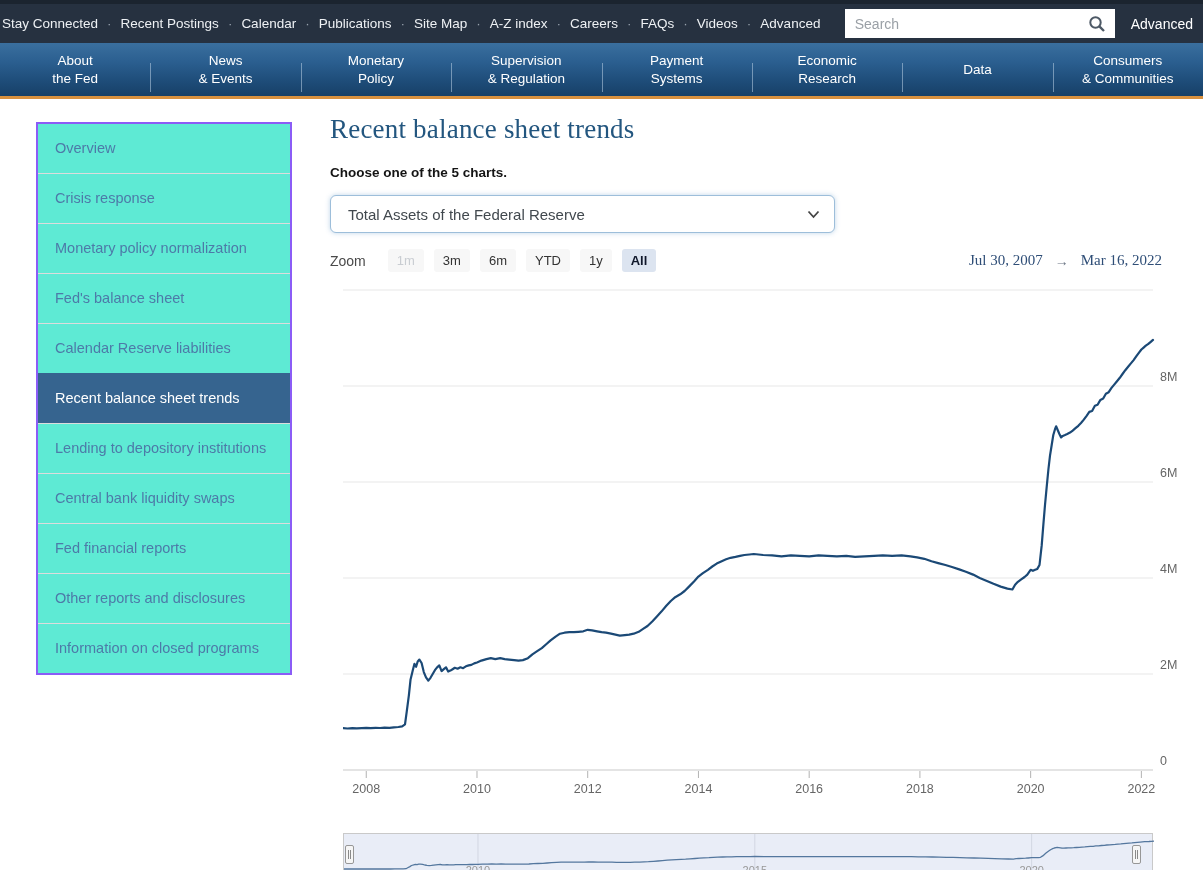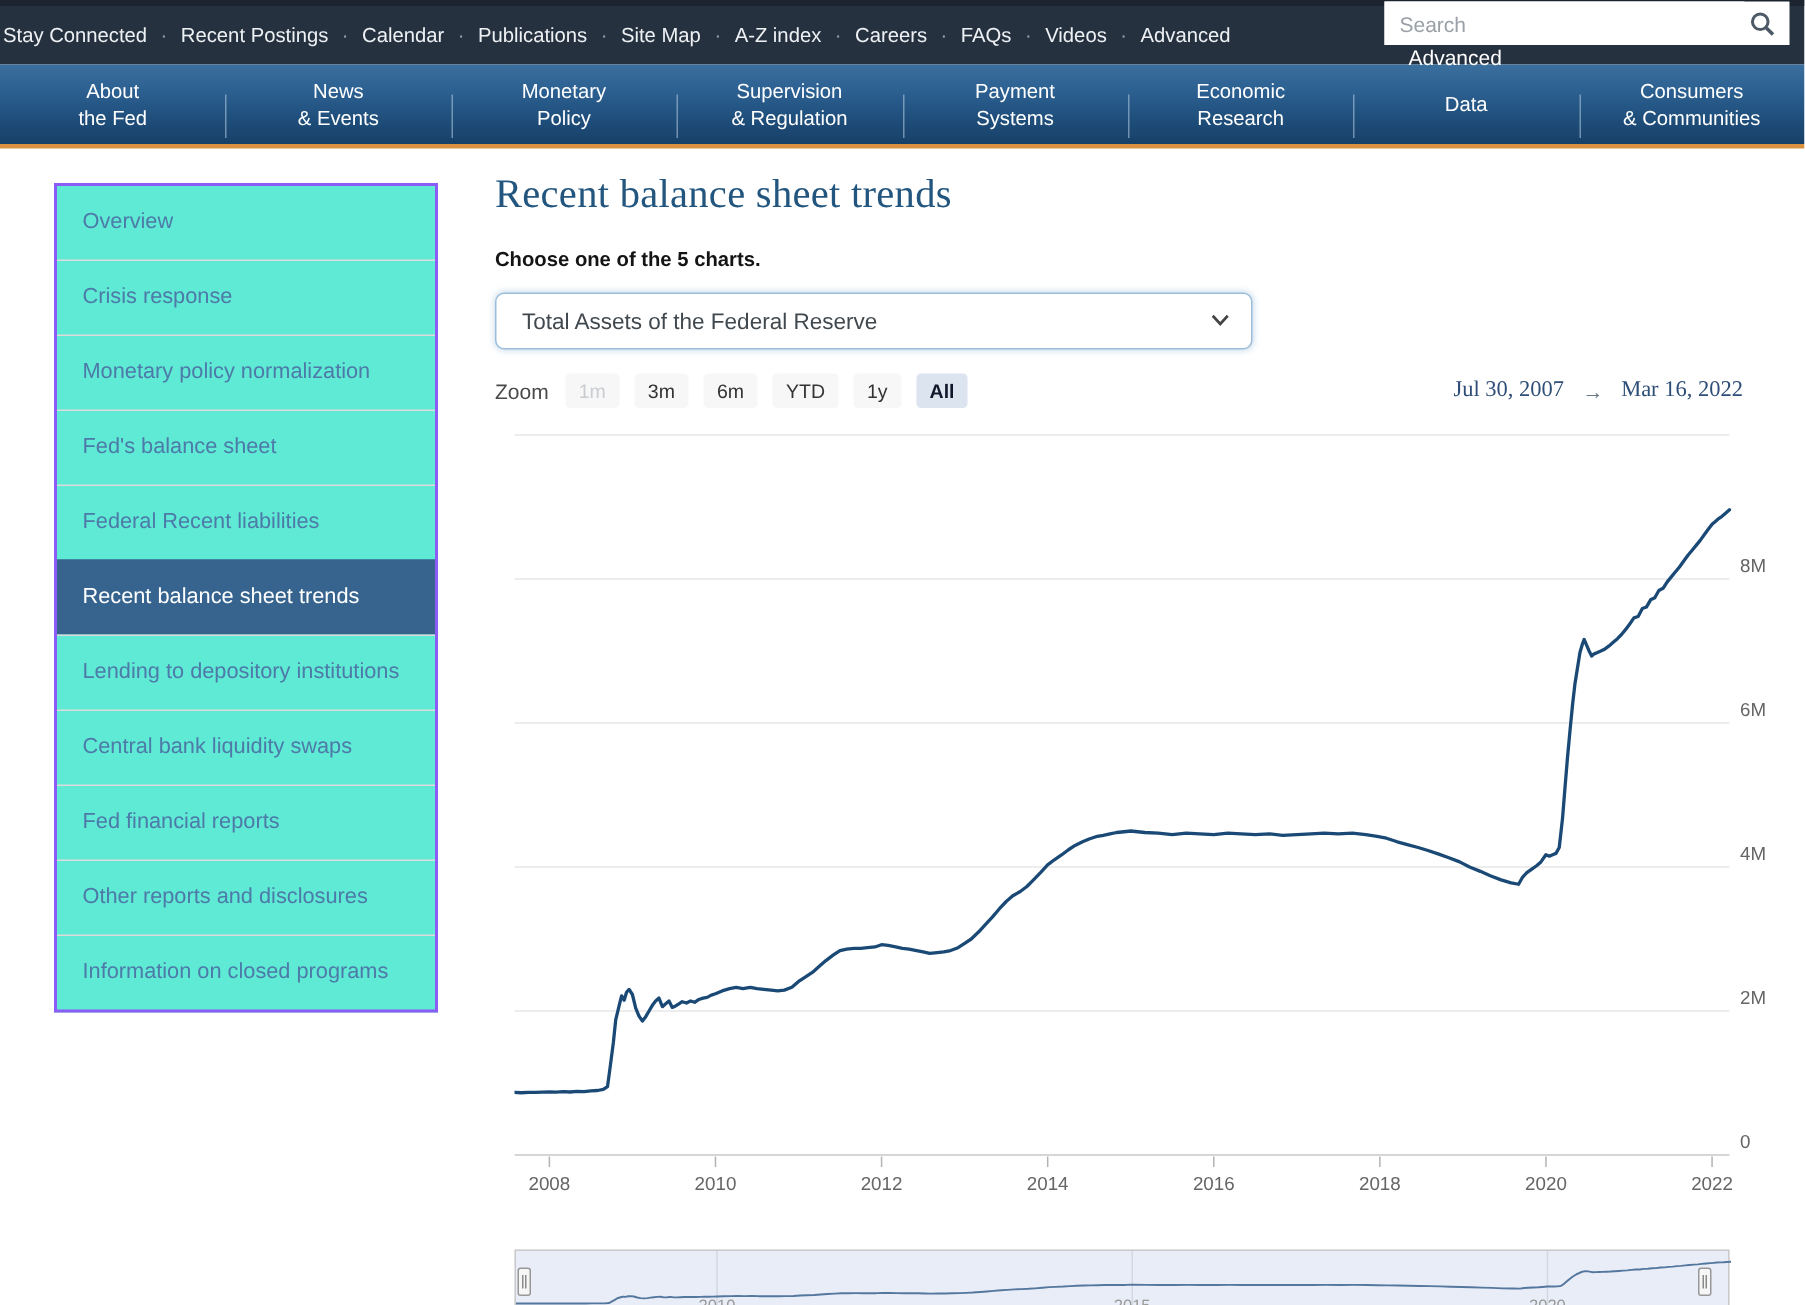--- a/index.html
+++ b/index.html
@@ -10,21 +10,21 @@
   }
 
   
   .utilbar {
     height:43px; background:#263140; display:flex; align-items:center;
     padding:0 10px 0 2px; border-top:4px solid #1b242f;
   }
   .ulinks { display:flex; gap:9px; white-space:nowrap; }
   .ulink { color:#eef1f4; font-size:13.5px; text-decoration:none; cursor:pointer; }
   .usep { color:#97a1ac; font-size:13.5px; }
-  .searchwrap { margin-left:auto; display:flex; align-items:flex-start;flex-direction:column; }
+  .searchwrap { margin-left:auto; display:flex; align-items:center; }
   .searchbox {
     width:270px; height:29px; background:#fff; display:flex; align-items:center;
     padding:0 6px 0 0;
   }
   .searchbox input {
     flex:1; border:none; outline:none; height:100%; padding:0 6px 0 10px;
     font-size:14px; color:#333; font-family:"Liberation Sans", sans-serif;
   }
   .searchbox input::placeholder { color:#9aa0a6; }
   .magbtn { width:24px; height:24px; display:flex; align-items:center; justify-content:center; cursor:pointer; }
@@ -66,21 +66,21 @@
   .instruction { margin:20px 0 0 0; font-size:13.5px; font-weight:700; color:#141414; }
   .selectbox {
     margin-top:15px; width:505px; height:38px; border:1px solid #9dbeda; border-radius:6px;
     box-shadow:0 0 5px rgba(110,160,205,0.45); display:flex; align-items:center;
     padding:0 14px 0 17px; cursor:pointer; background:#fff;
   }
   .selectbox .selval { flex:1; font-size:15px; color:#41484e; }
 
   
   .rangerow { margin-top:16px; width:860px; display:flex; align-items:center; }
-  .zoomlabel { font-size:14px; color:#4a4a4a; margin-right:11px; }
+  .zoomlabel { font-size:14px; color:#4a4a4a; margin-right:22px; }
   .rbtns { display:flex; gap:10px; align-items:flex-start; }
   .rbtn {
     font-size:13px; color:#333; background:#f7f7f7; border-radius:3px;
     padding:5px 9px; cursor:pointer; line-height:1;
   }
   .rbtn.disabled { color:#c9cdd2; cursor:default; }
   .rbtn.selected { background:#dce4f0; color:#0f172a; font-weight:700; }
   .daterange { margin-left:auto; margin-right:28px; display:flex; align-items:center; font-size:15px; color:#2f4e77; }
   .datebox { cursor:text;font-family:Liberation Serif, serif; }
   .dsep { color:#6b7685; margin:0 12px; font-size:14px; }
@@ -160,21 +160,21 @@
     <div class="navitem">Data</div>
     <div class="navitem">Consumers
 &amp; Communities</div>
   </nav>
 
 <aside class="sidebar">
     <div class="sideitem">Overview</div>
     <div class="sideitem">Crisis response</div>
     <div class="sideitem">Monetary policy normalization</div>
     <div class="sideitem">Fed's balance sheet</div>
-    <div class="sideitem">Federal Recent liabilities</div>
+    <div class="sideitem">Calendar Reserve liabilities</div>
     <div class="sideitem active">Recent balance sheet trends</div>
     <div class="sideitem">Lending to depository institutions</div>
     <div class="sideitem">Central bank liquidity swaps</div>
     <div class="sideitem">Fed financial reports</div>
     <div class="sideitem">Other reports and disclosures</div>
     <div class="sideitem">Information on closed programs</div>
   </aside>
 
 <main class="content">
   <h1 class="pagetitle">Recent balance sheet trends</h1>

